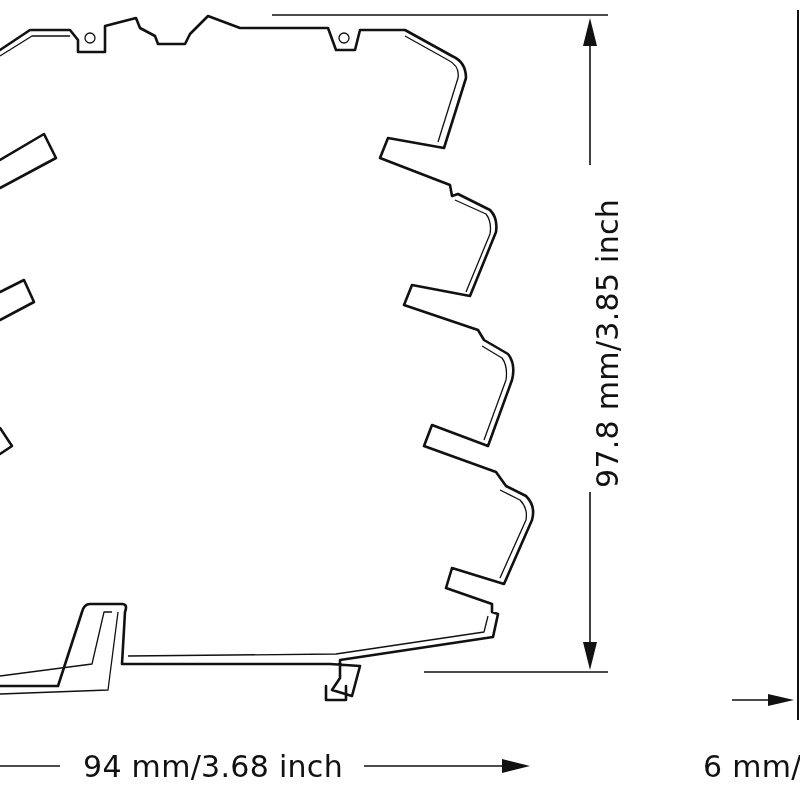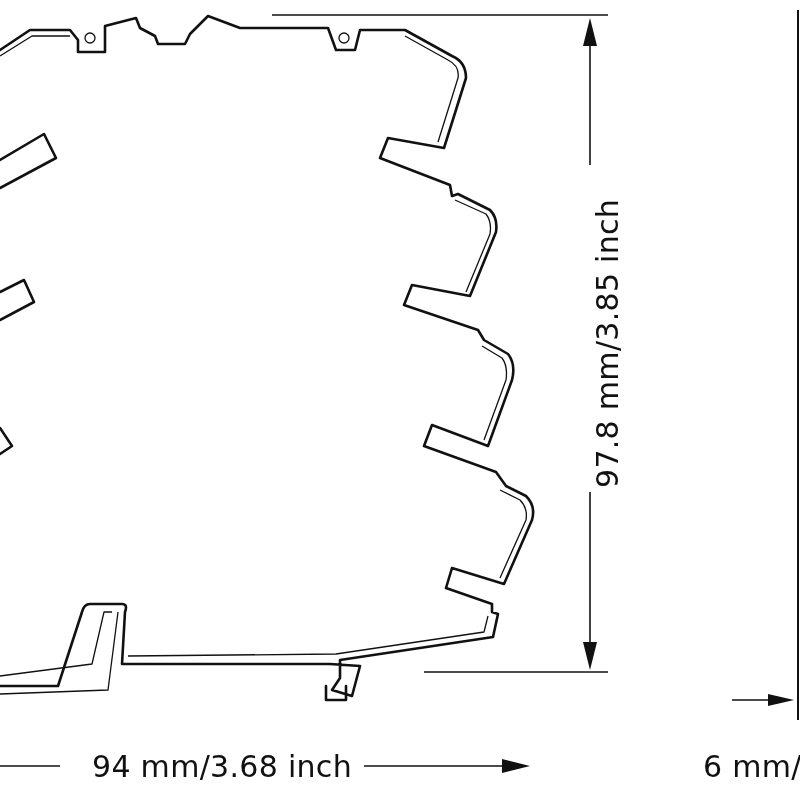--- a/index.html
+++ b/index.html
@@ -4,21 +4,21 @@
 <style>
   html, body { margin:0; padding:0; background:#ffffff; }
   body { width:800px; height:800px; overflow:hidden; position:relative;
          font-family:"DejaVu Sans", sans-serif; }
   #drawing { position:absolute; left:0; top:0; width:800px; height:800px; }
   .outline { fill:none; stroke:#111; stroke-width:2.6; stroke-linejoin:round; stroke-linecap:round; }
   .inner { fill:none; stroke:#111; stroke-width:1.3; stroke-linejoin:round; }
   .dim { stroke:#111; stroke-width:1.6; fill:none; }
   .arrow { fill:#111; stroke:none; }
   .label { position:absolute; font-size:30px; color:#111; white-space:nowrap; line-height:1; letter-spacing:0.3px; }
-  #lbl-width { left:92px; top:752px; }
+  #lbl-width { left:83px; top:752px; }
   #lbl-height { left:593px; top:330px; transform-origin:0 0; transform:translate(0,0) rotate(-90deg); }
   #lbl-depth { left:703px; top:752px; }
 </style>
 </head>
 <body>
 
 <svg id="drawing" viewBox="0 0 800 800" xmlns="http://www.w3.org/2000/svg">
 
   <g>
     <path class="outline" d="

